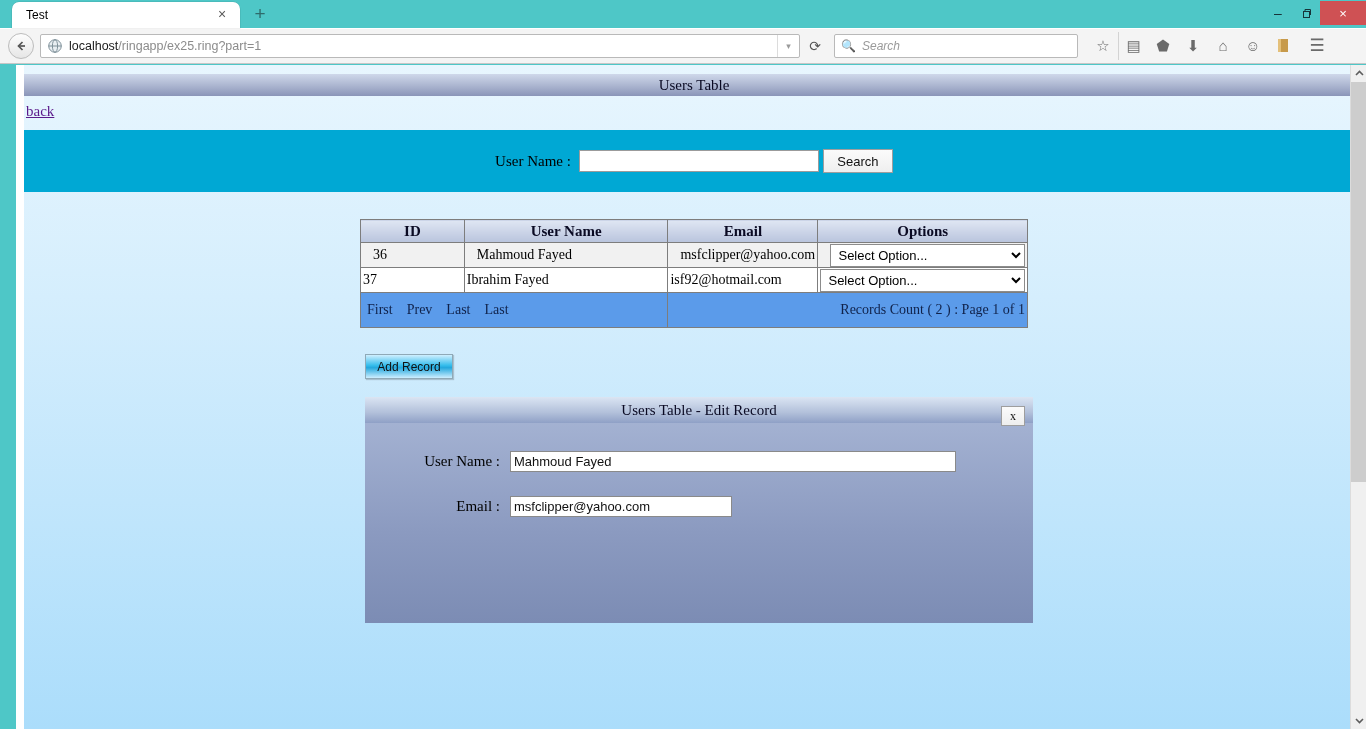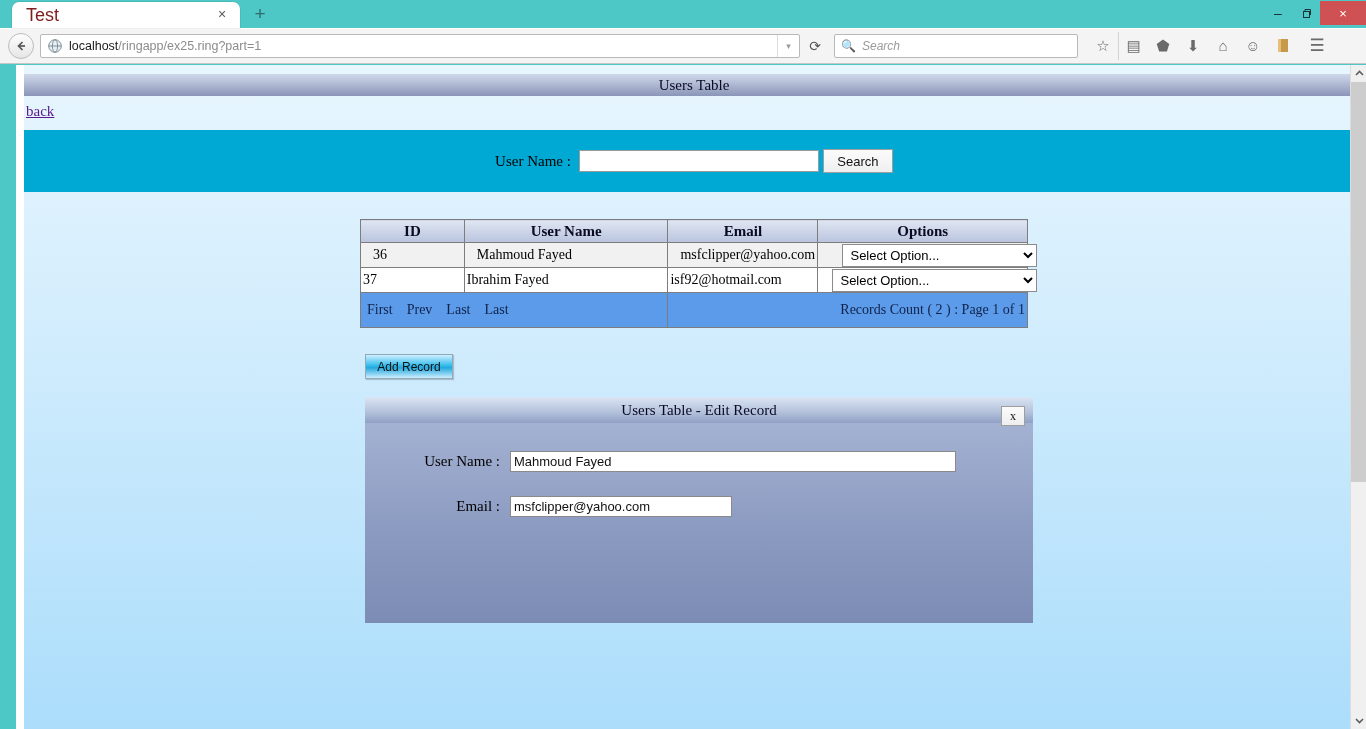--- a/index.html
+++ b/index.html
@@ -19,21 +19,21 @@
   }
   .tab {
     margin-left: 12px; width: 228px; height: 26px;
     background: #ffffff;
     border-radius: 7px 7px 0 0;
     display: flex; align-items: center;
     position: relative;
     box-shadow: 0 0 0 0.5px rgba(0,0,0,.12);
   }
   .tab-title {
-    font-size: 18px; color: #7f1d1d; margin-left: 14px;
+    font-size: 12px; color: #000000; margin-left: 14px;
     white-space: nowrap; overflow: hidden; text-overflow: ellipsis;
     max-width: 160px;
   }
   .tab-close {
     position: absolute; right: 10px; top: 5px;
     width: 16px; height: 16px; line-height: 15px; text-align: center;
     color: #5b5b5b; font-size: 14px; cursor: pointer;
   }
   .newtab {
     margin-left: 8px; margin-bottom: 2px;
@@ -167,21 +167,20 @@
   table.grid tr.r-even td { background: #ffffff; }
   td.c-id { width: 104px; }
   td.c-name { width: 204px; }
   td.c-email { width: 150px; }
   td.c-opt { width: 210px; padding: 0; }
   select.opt {
     width: 100%; height: 23px;
     font-size: 13px; font-family: "Liberation Sans", sans-serif;
     border: 1px solid #8c8c8c; background: #fff;
     padding-left: 3px;
-    margin-left: 12px;
   }
   tr.footer td {
     background: #5b9bea !important;
     border: 1px solid #7d7d7d;
     height: 35px; font-size: 14px; color: #10224a;
   }
   .nav-links { display: flex; gap: 14px; padding-left: 4px; }
   .nav-links span { cursor: pointer; }
   .count-cell { text-align: right; padding-right: 4px; }
 

